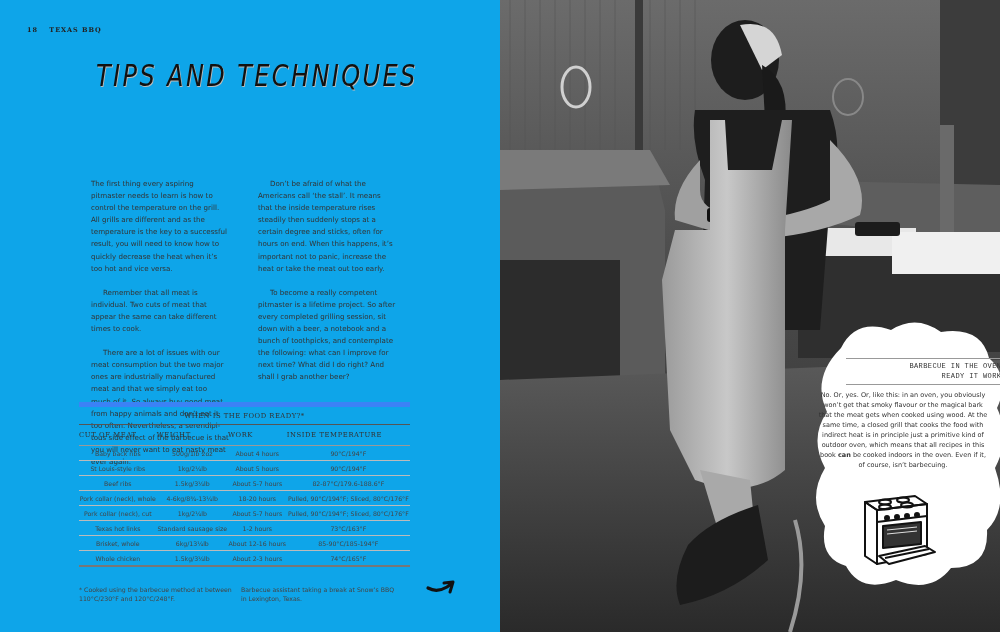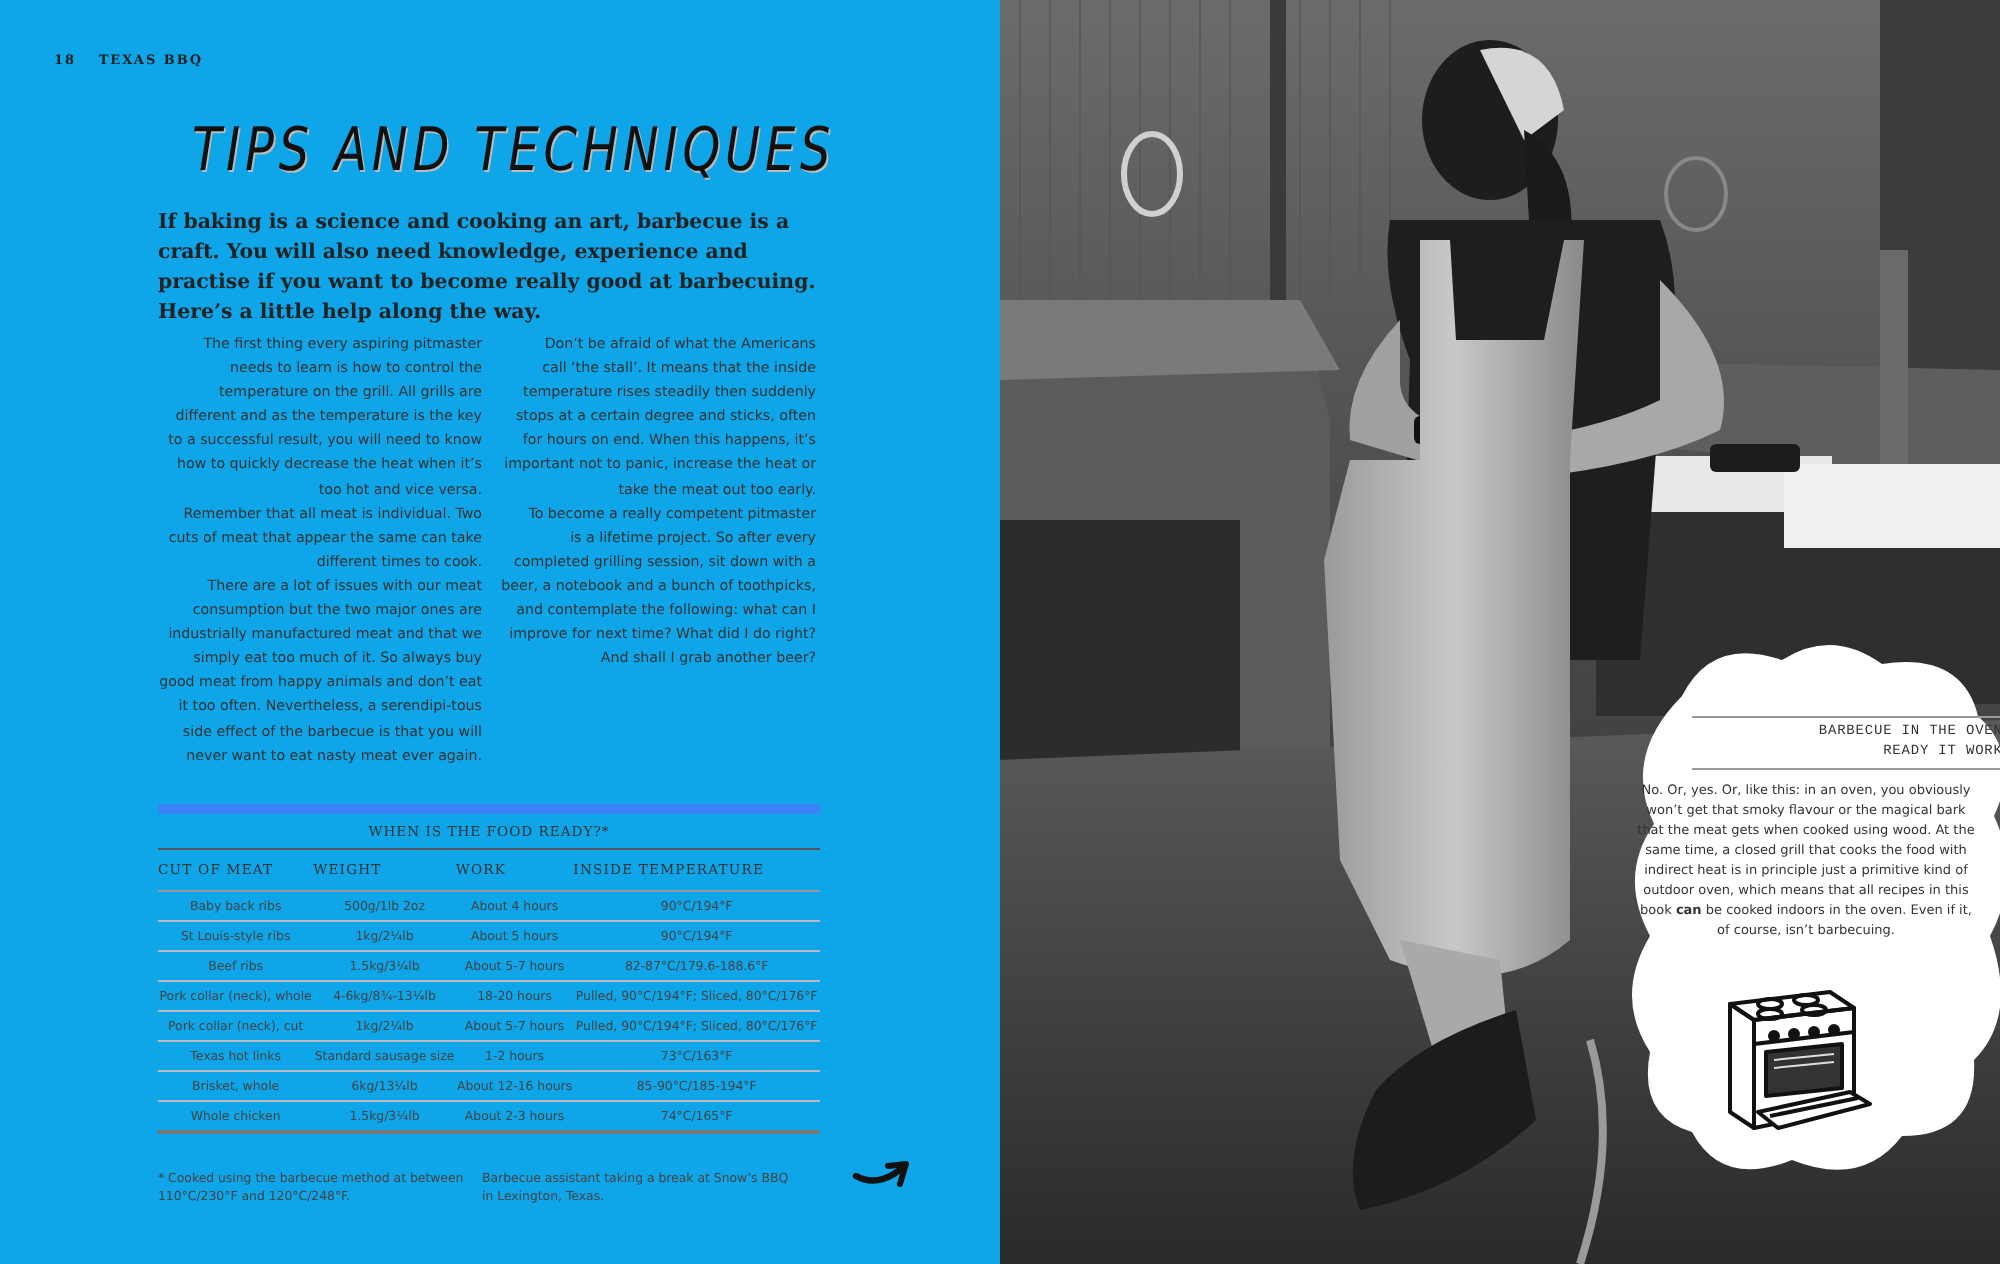--- a/index.html
+++ b/index.html
@@ -3,21 +3,21 @@
 <meta charset="utf-8">
 <style>
   html, body { margin:0; padding:0; }
   body { width:1000px; height:632px; overflow:hidden; background:#fff; position:relative; font-family:"DejaVu Sans", sans-serif; color:#222; }
   .left-page { position:absolute; left:0; top:0; width:500px; height:632px; background:#0ea5e9; }
   .running-head { position:absolute; left:27px; top:26px; font-family:"DejaVu Serif", serif; font-size:6.5px; font-weight:bold; letter-spacing:1px; color:#222; }
   .running-head .num { margin-right:8px; }
   .page-title { position:absolute; left:96px; top:58px; width:290px; font-family:"DejaVu Sans", sans-serif; font-weight:300; font-size:30px; letter-spacing:3px; color:#111; transform:scaleX(0.8); transform-origin:left top; white-space:nowrap; font-style:italic; text-shadow:1px 1px 0 #bbb; }
   .intro { position:absolute; left:79px; top:104px; width:330px; font-family:"DejaVu Serif", serif; font-weight:bold; font-size:10.2px; line-height:15px; color:#222; }
   .col { position:absolute; top:166px; width:162px; font-family:"DejaVu Sans", sans-serif; font-size:7.1px; line-height:12.1px; color:#333; }
-  .col p { margin:0; text-indent:12px;text-align:right; }
+  .col p { margin:12px; text-indent:12px; }
   .col p.first { text-indent:0; }
   .col-1 { left:79px; }
   .col-2 { left:246px; }
   .table-wrap { position:absolute; left:79px; top:402px; width:331px; }
   .table-caption { border-top:5px solid #3b82f6; border-bottom:1px solid #555; text-align:center; font-family:"DejaVu Serif", serif; font-size:6.8px; letter-spacing:0.5px; padding:5px 0 4px; color:#333; }
   table { width:100%; border-collapse:collapse; }
   th { font-family:"DejaVu Serif", serif; font-weight:normal; font-size:6.8px; letter-spacing:0.6px; padding:6px 0 6px; color:#333; border-bottom:1px solid #999; text-align:left; }
   td { font-size:6.2px; text-align:center; padding:3.5px 0; color:#444; border-bottom:1px solid #bbb; white-space:nowrap; }
   tr.last td { border-bottom:2px solid #777; }
   .footnote { position:absolute; left:79px; top:586px; width:160px; font-size:6.2px; line-height:8.5px; color:#444; }
@@ -37,21 +37,20 @@
 <body>
 
 <div class="left-page">
   <div class="running-head">
     <span class="num">18</span>
     <span>TEXAS BBQ</span>
   </div>
 
   <div class="page-title">TIPS AND TECHNIQUES</div>
 
-  <div class="intro">If baking is a science and cooking an art, barbecue is a craft. You will also need knowledge, experience and practise if you want to become really good at barbecuing. Here’s a little help along the way.</div>
 
   <div class="col col-1">
     <p class="first">The first thing every aspiring pitmaster needs to learn is how to control the temperature on the grill. All grills are different and as the temperature is the key to a successful result, you will need to know how to quickly decrease the heat when it’s too hot and vice versa.</p>
     <p>Remember that all meat is individual. Two cuts of meat that appear the same can take different times to cook.</p>
     <p>There are a lot of issues with our meat consumption but the two major ones are industrially manufactured meat and that we simply eat too much of it. So always buy good meat from happy animals and don’t eat it too often. Nevertheless, a serendipi-tous side effect of the barbecue is that you will never want to eat nasty meat ever again.</p>
   </div>
 
   <div class="col col-2">
     <p>Don’t be afraid of what the Americans call ‘the stall’. It means that the inside temperature rises steadily then suddenly stops at a certain degree and sticks, often for hours on end. When this happens, it’s important not to panic, increase the heat or take the meat out too early.</p>
     <p>To become a really competent pitmaster is a lifetime project. So after every completed grilling session, sit down with a beer, a notebook and a bunch of toothpicks, and contemplate the following: what can I improve for next time? What did I do right? And shall I grab another beer?</p>

